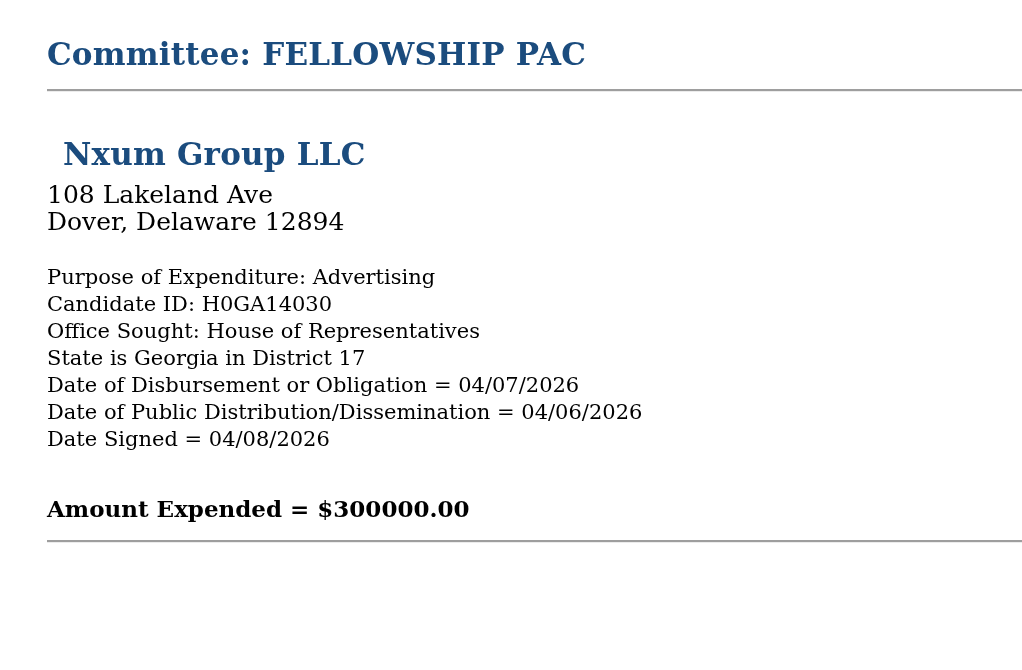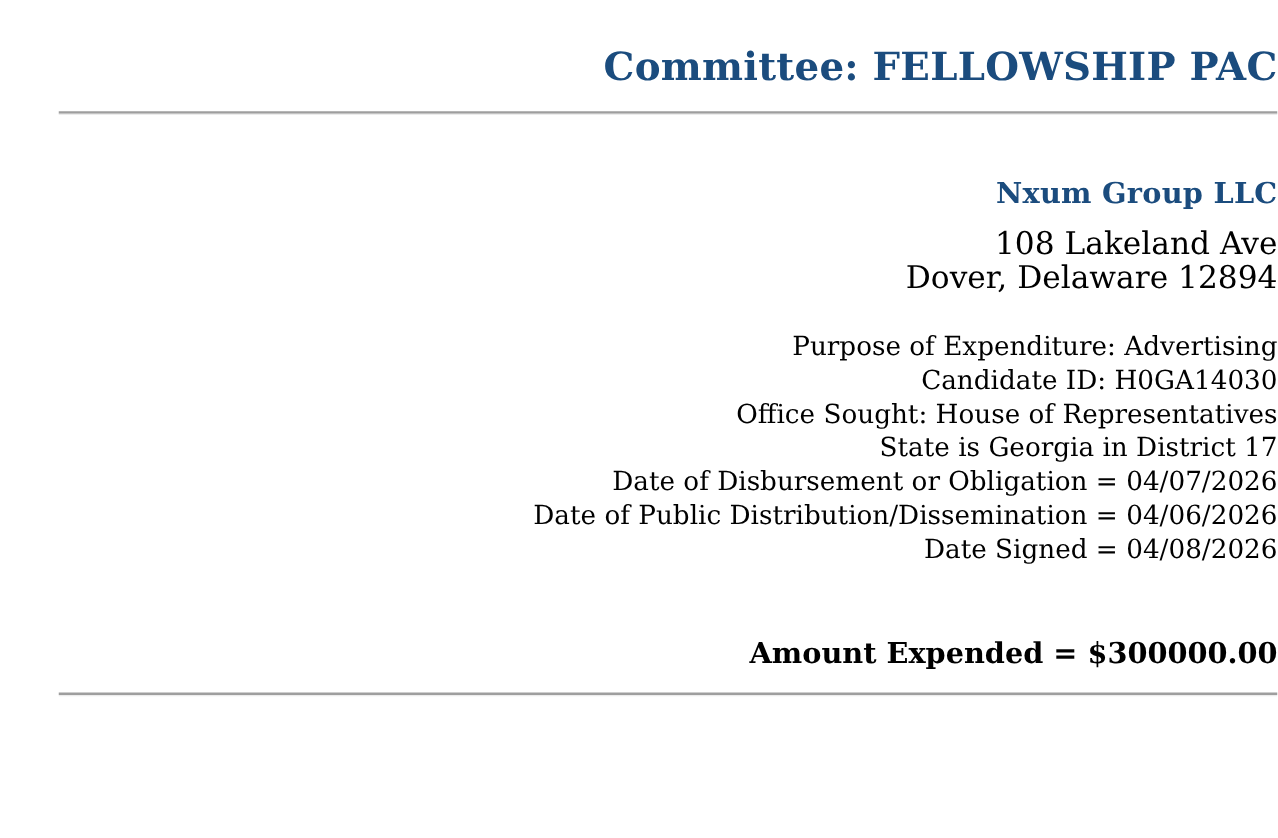--- a/index.html
+++ b/index.html
@@ -13,57 +13,56 @@
     overflow: hidden;
     font-family: "DejaVu Serif", "Liberation Serif", serif;
     color: var(--body_text, #000000);
   }
   .page {
     box-sizing: border-box;
     width: 1022px;
     height: 670px;
     padding-left: 47px;
     padding-top: 36px;
-    text-align: right;
   }
   h1.committee {
     margin: 0;
     font-size: 31px;
     line-height: 37px;
     font-weight: bold;
     color: var(--heading_blue, #1b4c7e);
     letter-spacing: 0.2px;
   }
   hr.rule {
     border: 0;
     border-top: 2px solid var(--rule_gray, #9e9e9e);
     border-bottom: 1px solid #ececec;
     margin: 16px 0 0 0;
     width: 100%;
   }
   h2.payee {
-    margin: 44px 0 0 4px;
-    font-size: 23px;
+    margin: 44px 0 0 16px;
+    font-size: 31px;
     line-height: 37px;
     font-weight: bold;
     color: var(--heading_blue, #1b4c7e);
     letter-spacing: 0.2px;
   }
   .address {
     margin-top: 8px;
     font-size: 25px;
     line-height: 27px;
   }
   .details {
     margin-top: 29px;
     font-size: 21px;
     line-height: 27px;
   }
   .totals {
-    margin-top: 54px;
+    margin-top: 40px;
     font-size: 23px;
     line-height: 31px;
     font-weight: bold;
   }
 </style>
 </head>
 <body>
 
 <div class="page">
 

